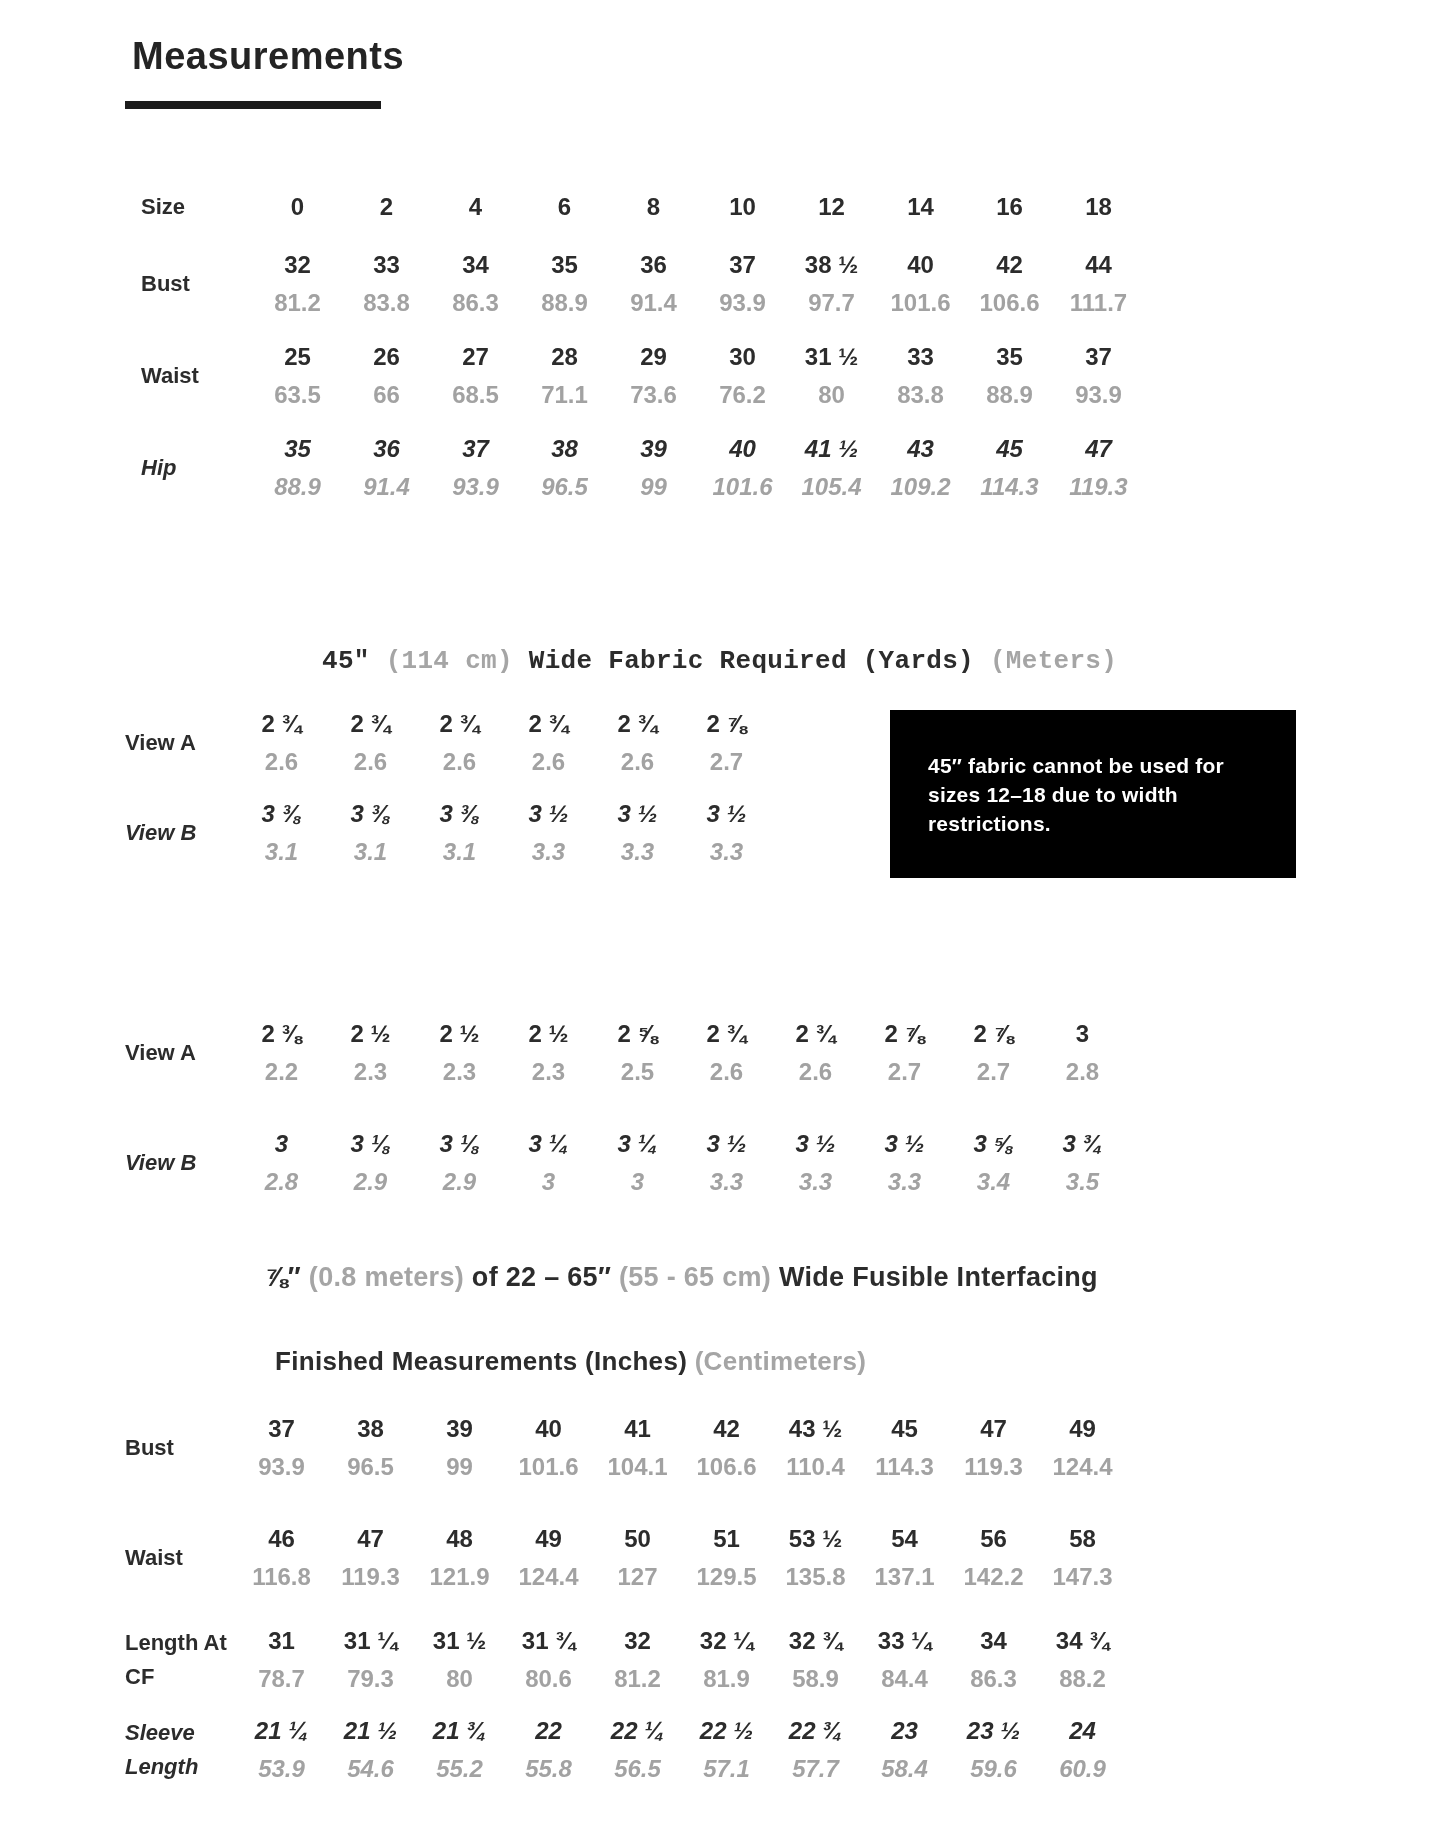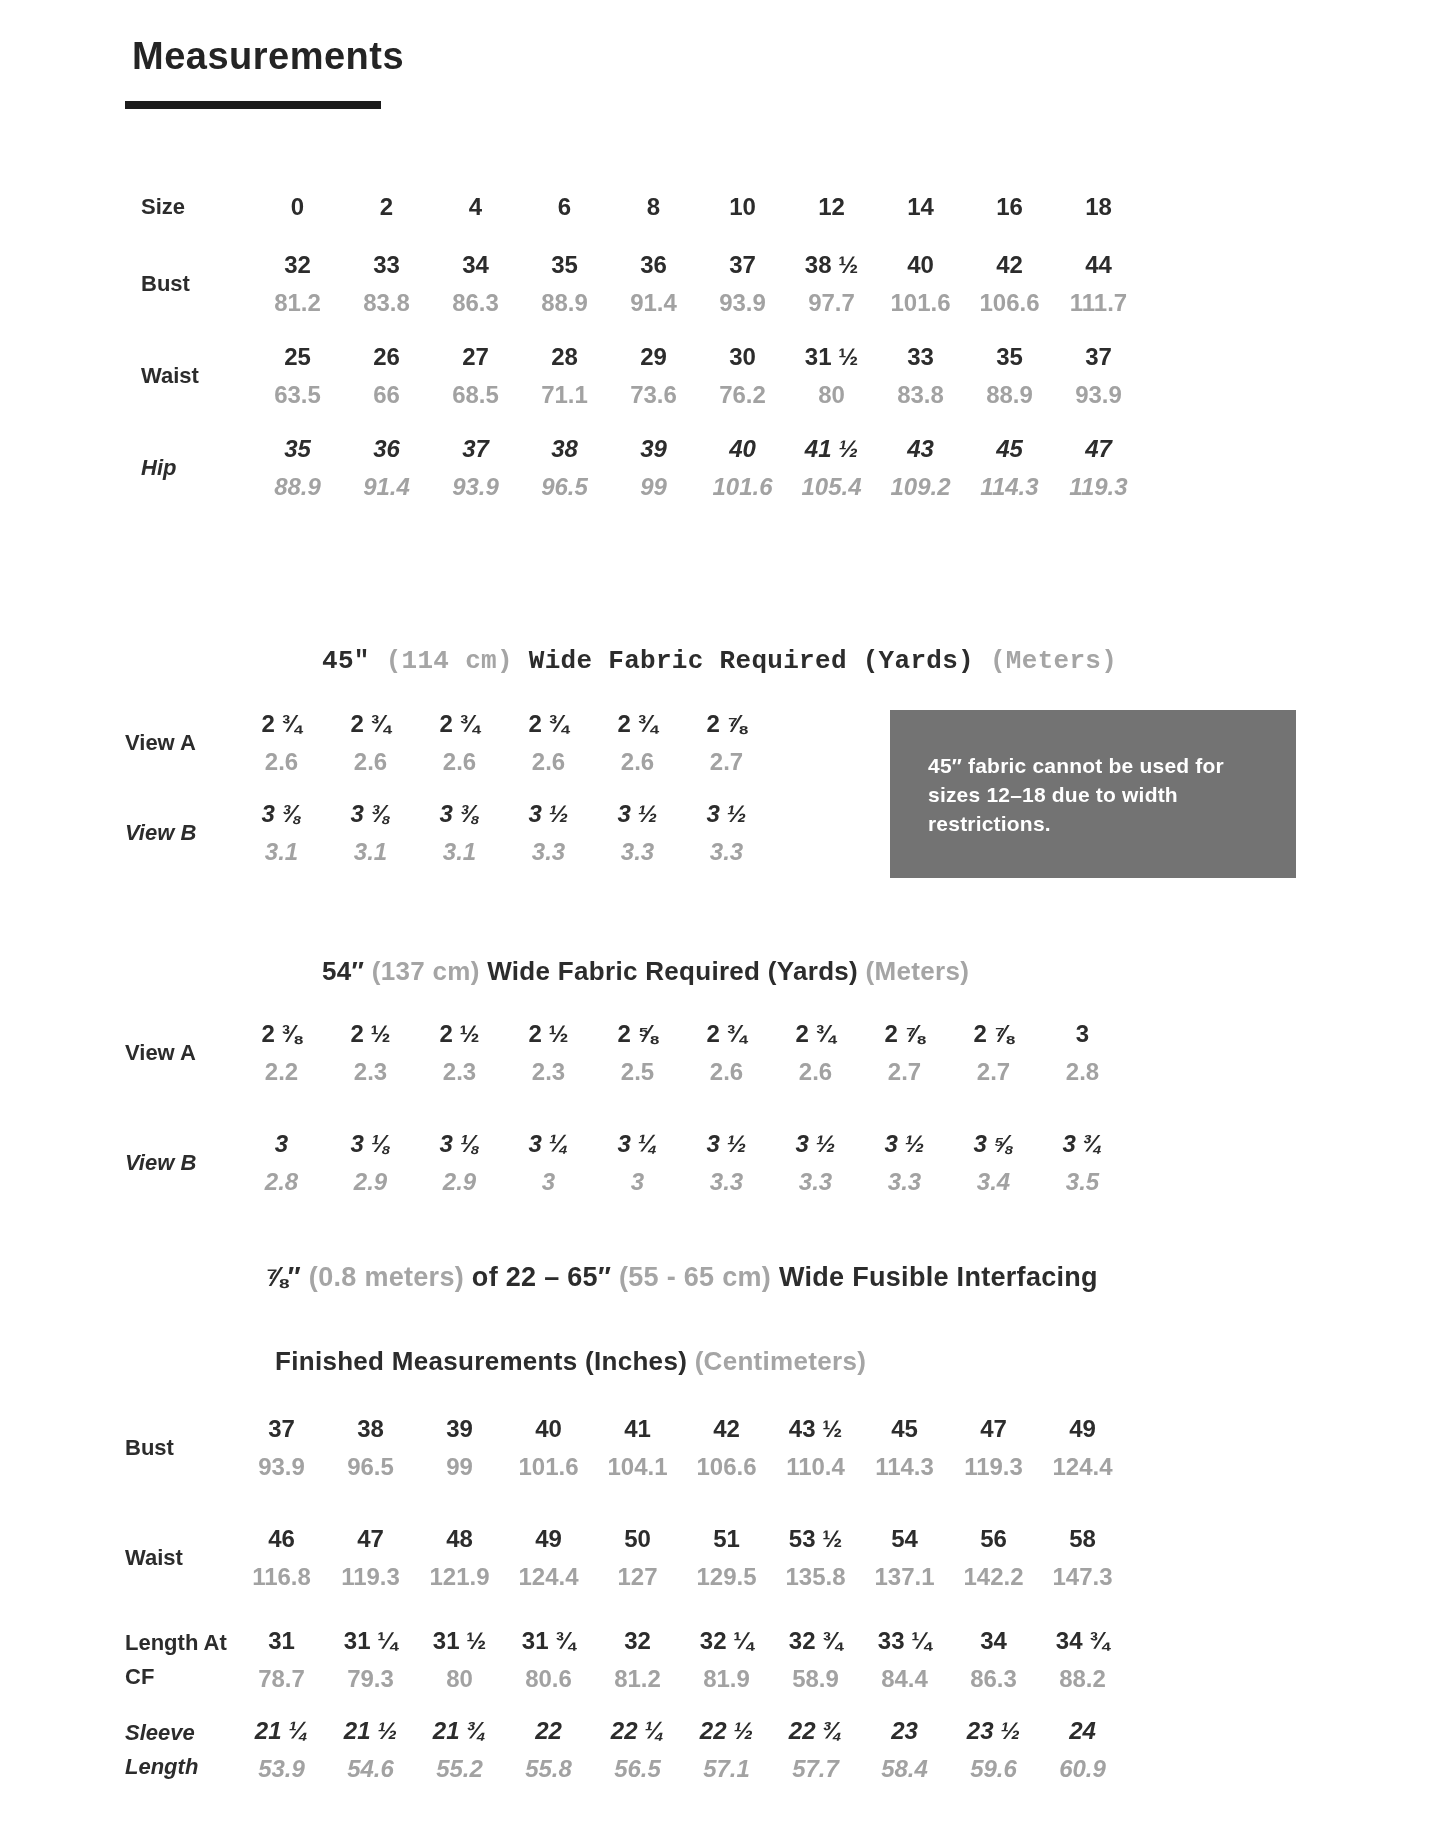--- a/index.html
+++ b/index.html
@@ -47,21 +47,21 @@
   .tlabel {
     font-size:22px; font-weight:700; color:#2c2c2c; line-height:34px; padding-right:6px;
   }
   .tcell { text-align:center; }
   .size-val { font-size:24px; font-weight:700; color:#2c2c2c; line-height:34px; text-align:center; }
   .in { font-size:24px; font-weight:700; color:#2c2c2c; line-height:38px; }
   .cm { font-size:24px; font-weight:700; color:#a2a2a2; line-height:38px; }
 
   .note-box {
     position:absolute; left:890px; top:710px; width:406px; height:168px;
-    background:#737373; color:#ffffff; box-sizing:border-box;
+    background:#000000; color:#ffffff; box-sizing:border-box;
     display:flex; align-items:center; padding:0 38px;
     font-size:21px; line-height:29px; font-weight:600; letter-spacing:0.2px;
   }
 </style>
 </head>
 <body>
 
 <div class="page">
 
   <h1 class="page-title">Measurements</h1>
@@ -264,21 +264,20 @@
           <div class="cm">3.3</div>
         </div>
         <div class="tcell">
           <div class="in">3 ½</div>
           <div class="cm">3.3</div>
         </div>
       </div>
     </div>
   <div class="note-box">45″ fabric cannot be used for sizes 12–18 due to width restrictions.</div>
 
-  <h2 class="h2" id="h-54"><span class="dark">54″ </span><span class="gray">(137 cm) </span><span class="dark">Wide Fabric Required (Yards) </span><span class="gray">(Meters)</span></h2>
   <div class="mtable" id="fabric54-table">
       <div class="trow">
         <div class="tlabel">View A</div>
         <div class="tcell">
           <div class="in">2 ⅜</div>
           <div class="cm">2.2</div>
         </div>
         <div class="tcell">
           <div class="in">2 ½</div>
           <div class="cm">2.3</div>

